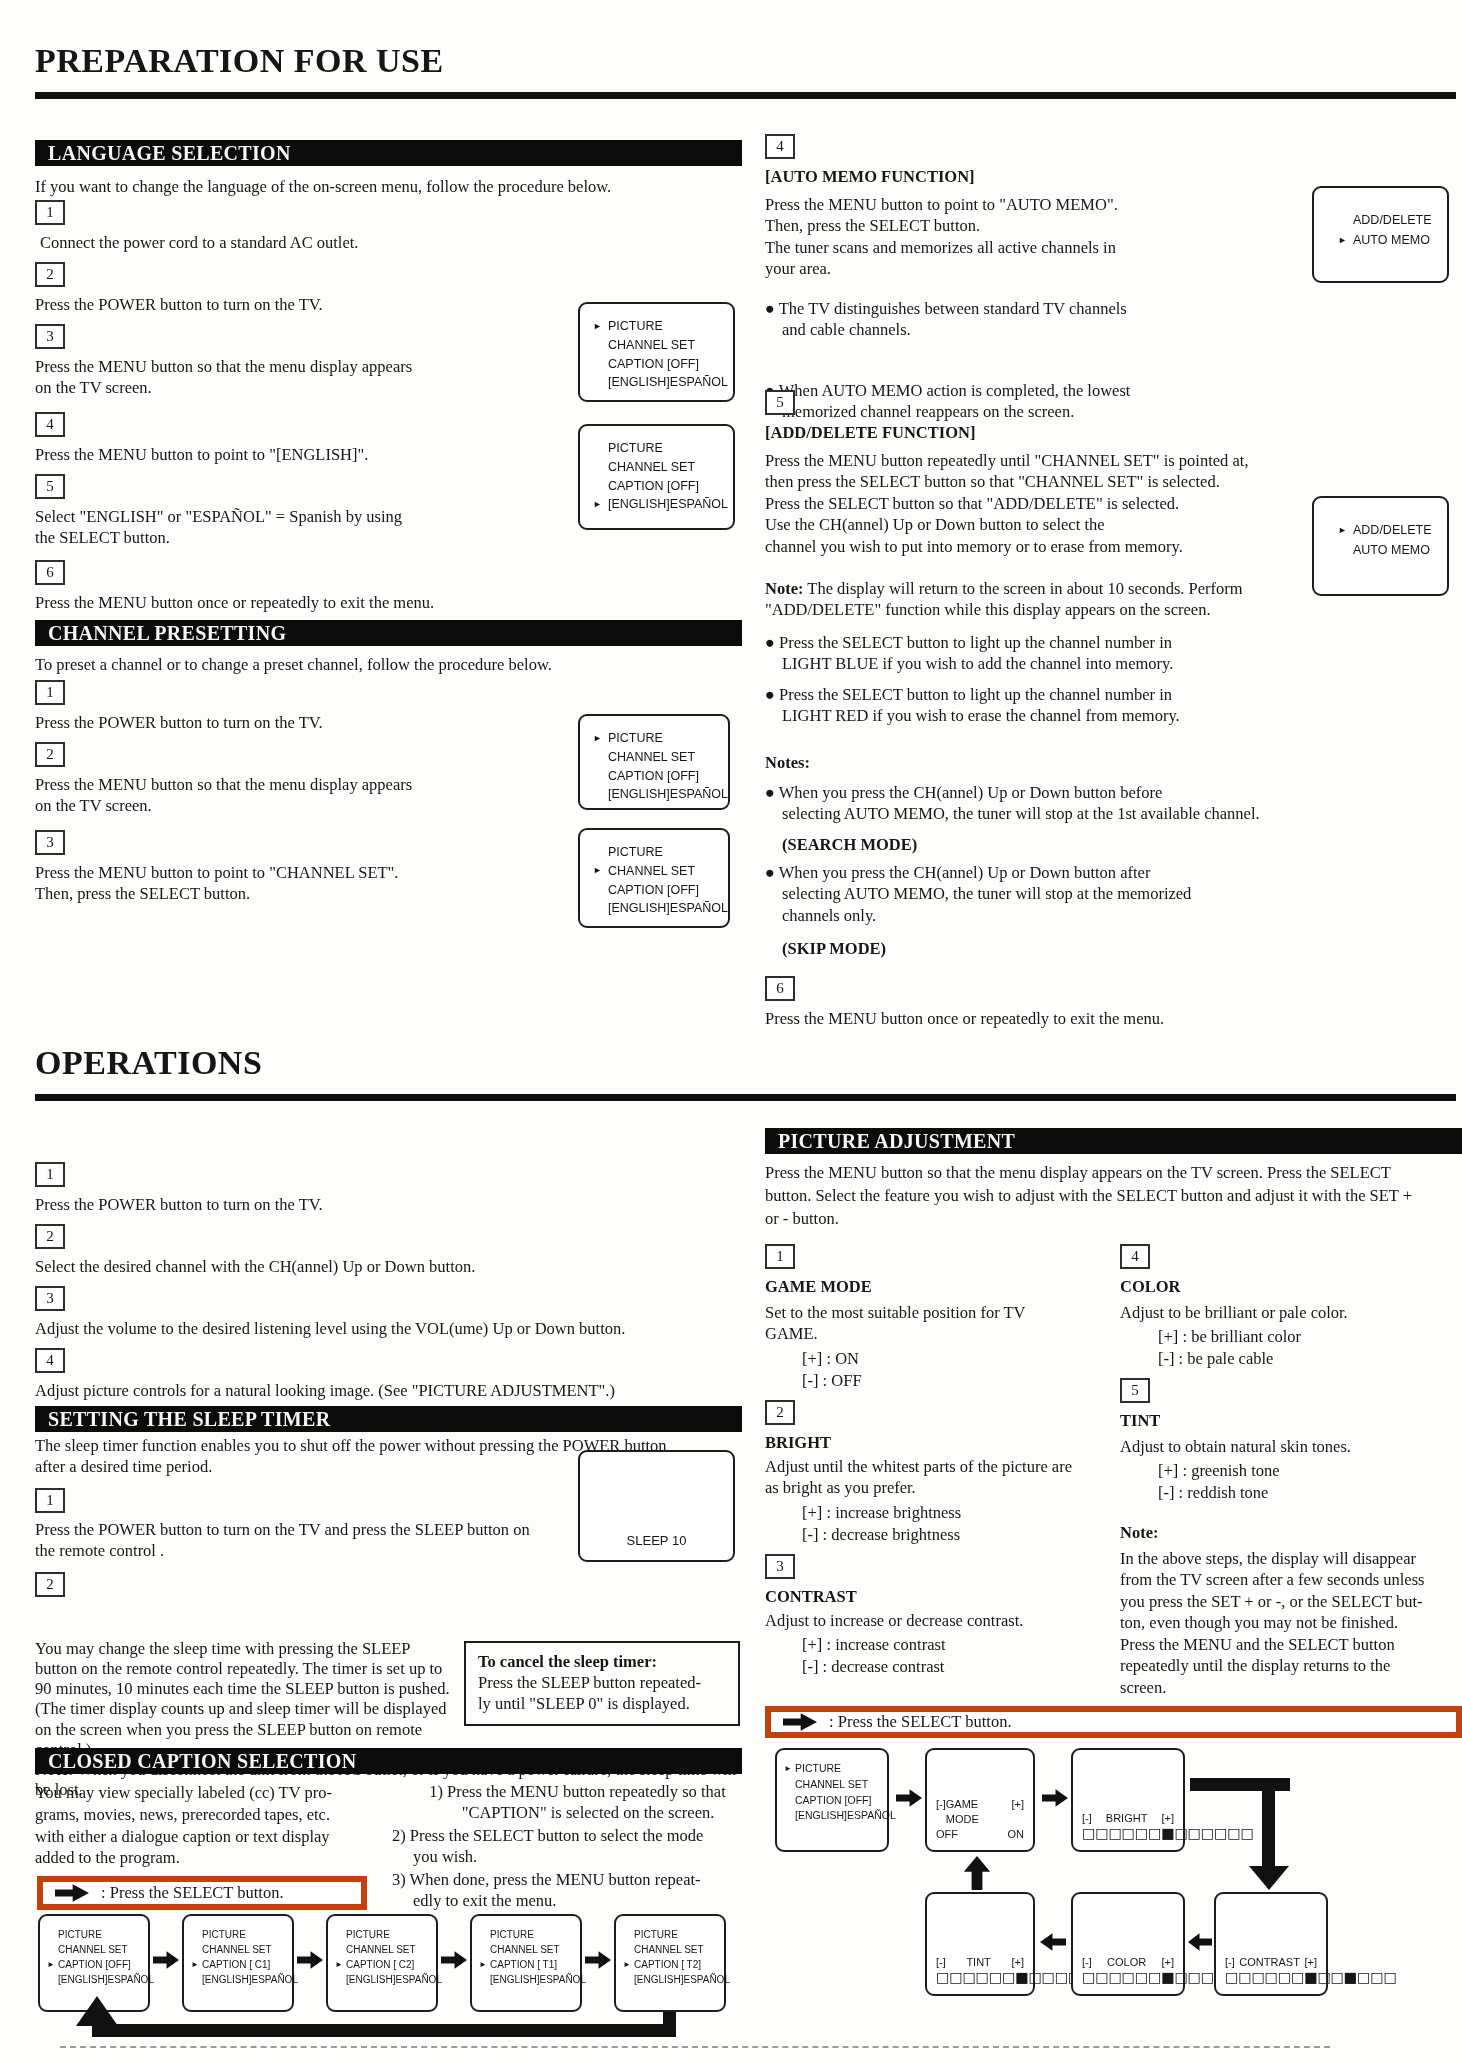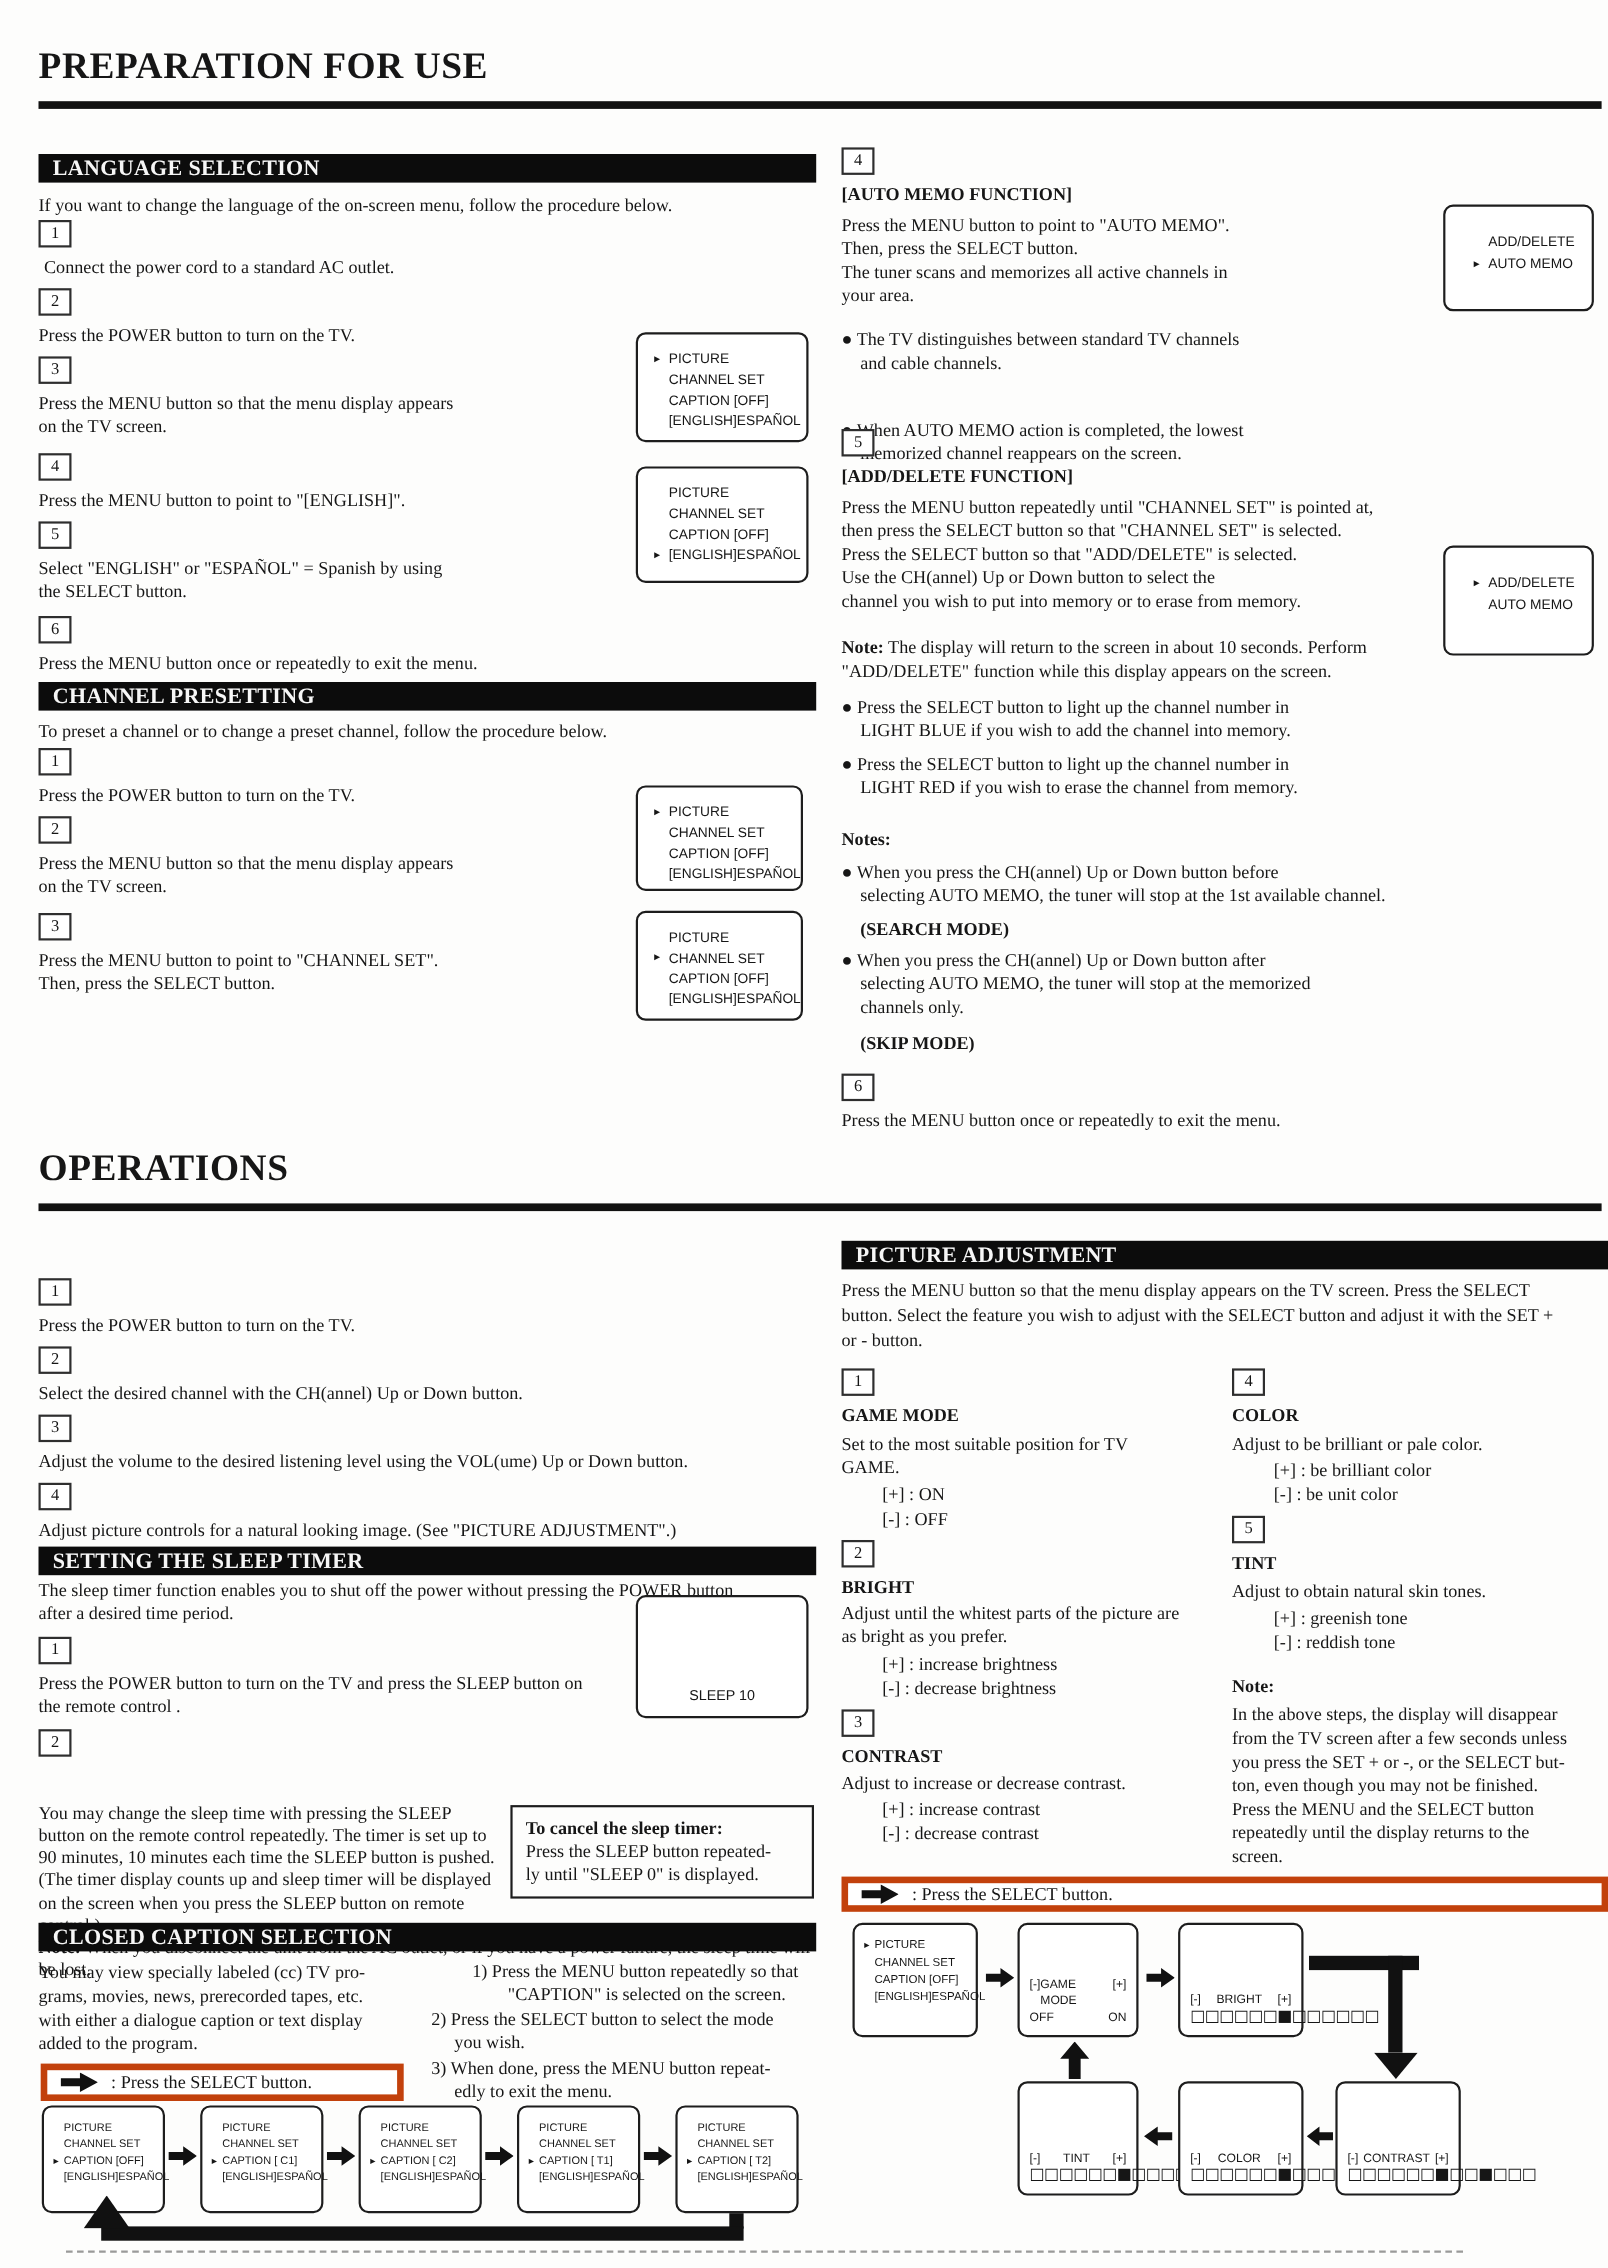--- a/index.html
+++ b/index.html
@@ -393,21 +393,21 @@
   <div class="abs stepbox" style="left:765px;top:1554px;">3</div>
   <div class="abs t b" style="left:765px;top:1586px;">CONTRAST</div>
   <div class="abs t pre" style="left:765px;top:1610px;width:345px;">Adjust to increase or decrease contrast.</div>
   <div class="abs t" style="left:802px;top:1634px;">[+] : increase contrast</div>
   <div class="abs t" style="left:802px;top:1656px;">[-] : decrease contrast</div>
 
   <div class="abs stepbox" style="left:1120px;top:1244px;">4</div>
   <div class="abs t b" style="left:1120px;top:1276px;">COLOR</div>
   <div class="abs t pre" style="left:1120px;top:1302px;width:345px;">Adjust to be brilliant or pale color.</div>
   <div class="abs t" style="left:1158px;top:1326px;">[+] : be brilliant color</div>
-  <div class="abs t" style="left:1158px;top:1348px;">[-] : be unit color</div>
+  <div class="abs t" style="left:1158px;top:1348px;">[-] : be pale cable</div>
 
   <div class="abs stepbox" style="left:1120px;top:1378px;">5</div>
   <div class="abs t b" style="left:1120px;top:1410px;">TINT</div>
   <div class="abs t pre" style="left:1120px;top:1436px;width:345px;">Adjust to obtain natural skin tones.</div>
   <div class="abs t" style="left:1158px;top:1460px;">[+] : greenish tone</div>
   <div class="abs t" style="left:1158px;top:1482px;">[-] : reddish tone</div>
 
   <div class="abs t b" style="left:1120px;top:1522px;">Note:</div>
   <div class="abs t pre" style="left:1120px;top:1548px;width:350px;line-height:1.3;">In the above steps, the display will disappear
 from the TV screen after a few seconds unless

